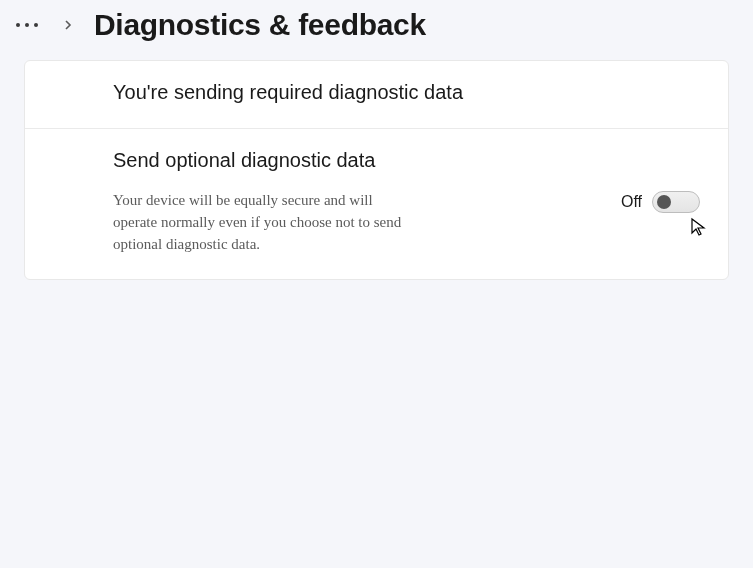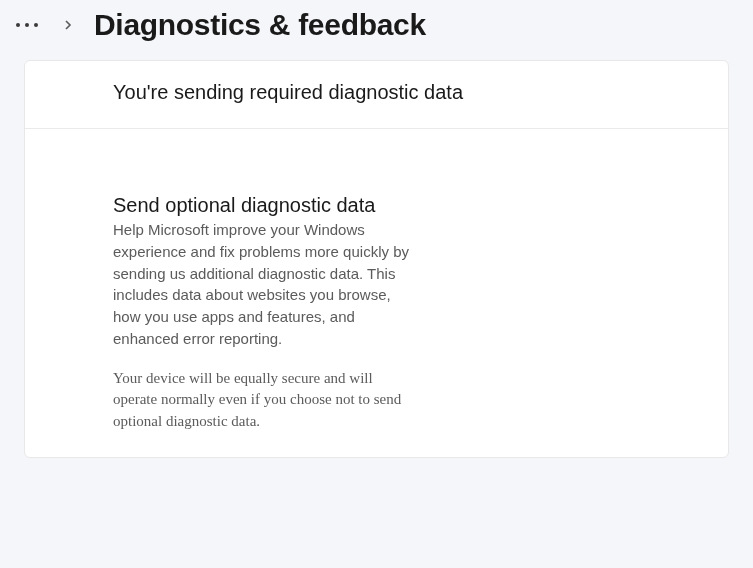--- a/index.html
+++ b/index.html
@@ -77,21 +77,20 @@
     }
     .toggle-section {
       display: flex;
       align-items: center;
       justify-content: space-between;
       gap: 40px;
       padding: 20px 28px 24px 88px;
     }
     .toggle-left {
       max-width: 300px;
-      margin-top: 45px;
     }
     .sub-desc {
       margin-top: 18px;
       font-family: Liberation Serif, serif;
     }
     .toggle-right {
       display: flex;
       align-items: center;
       gap: 10px;
       position: relative;
@@ -148,19 +147,29 @@
 <div class="content">
   <div class="card">
 
     <div class="section">
       <div class="section-title">You're sending required diagnostic data</div>
     </div>
 
     <div class="toggle-section">
       <div class="toggle-left">
         <div class="section-title">Send optional diagnostic data</div>
-        <div class="section-desc">Help Microsoft improve your Windows experience and fix problems more quickly by sending us additional diagnostic data. This includes data about websites you browse, how you use apps and features, and enhanced error reporting.</div>
         <div class="section-desc sub-desc">Your device will be equally secure and will operate normally even if you choose not to send optional diagnostic data.</div>
+      </div>
+      <div class="toggle-right">
+        <span class="toggle-label">Off</span>
+        <div class="toggle">
+          <div class="toggle-knob"></div>
+        </div>
+        <div class="cursor">
+          <svg viewBox="0 0 18 20" fill="white" stroke="black" stroke-width="1.2">
+            <path d="M2 2 L2 16 L6 12 L9 18 L11 17 L8 11 L14 11 Z"></path>
+          </svg>
+        </div>
       </div>
     </div>
 
   </div>
 </div>
 
 </body></html>

